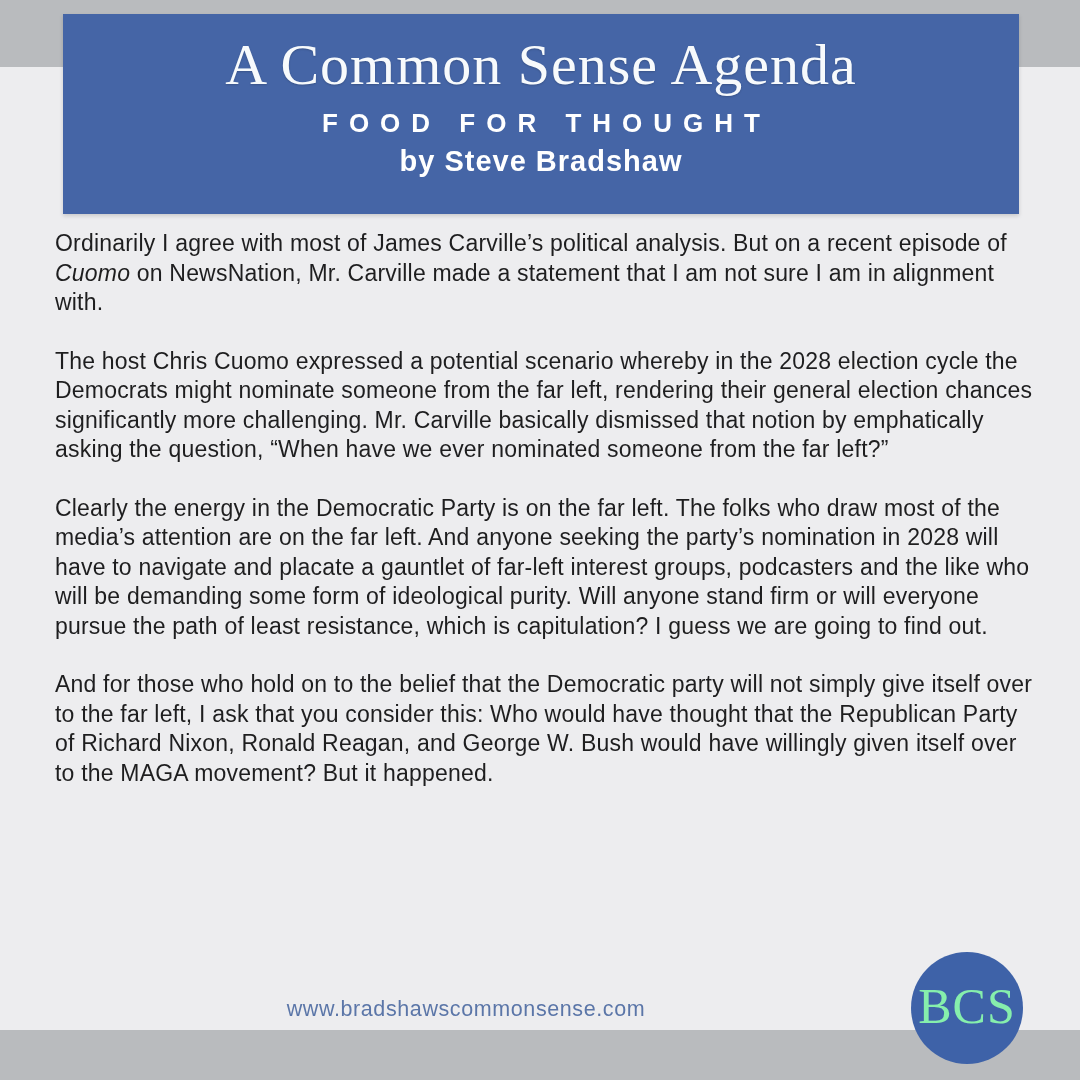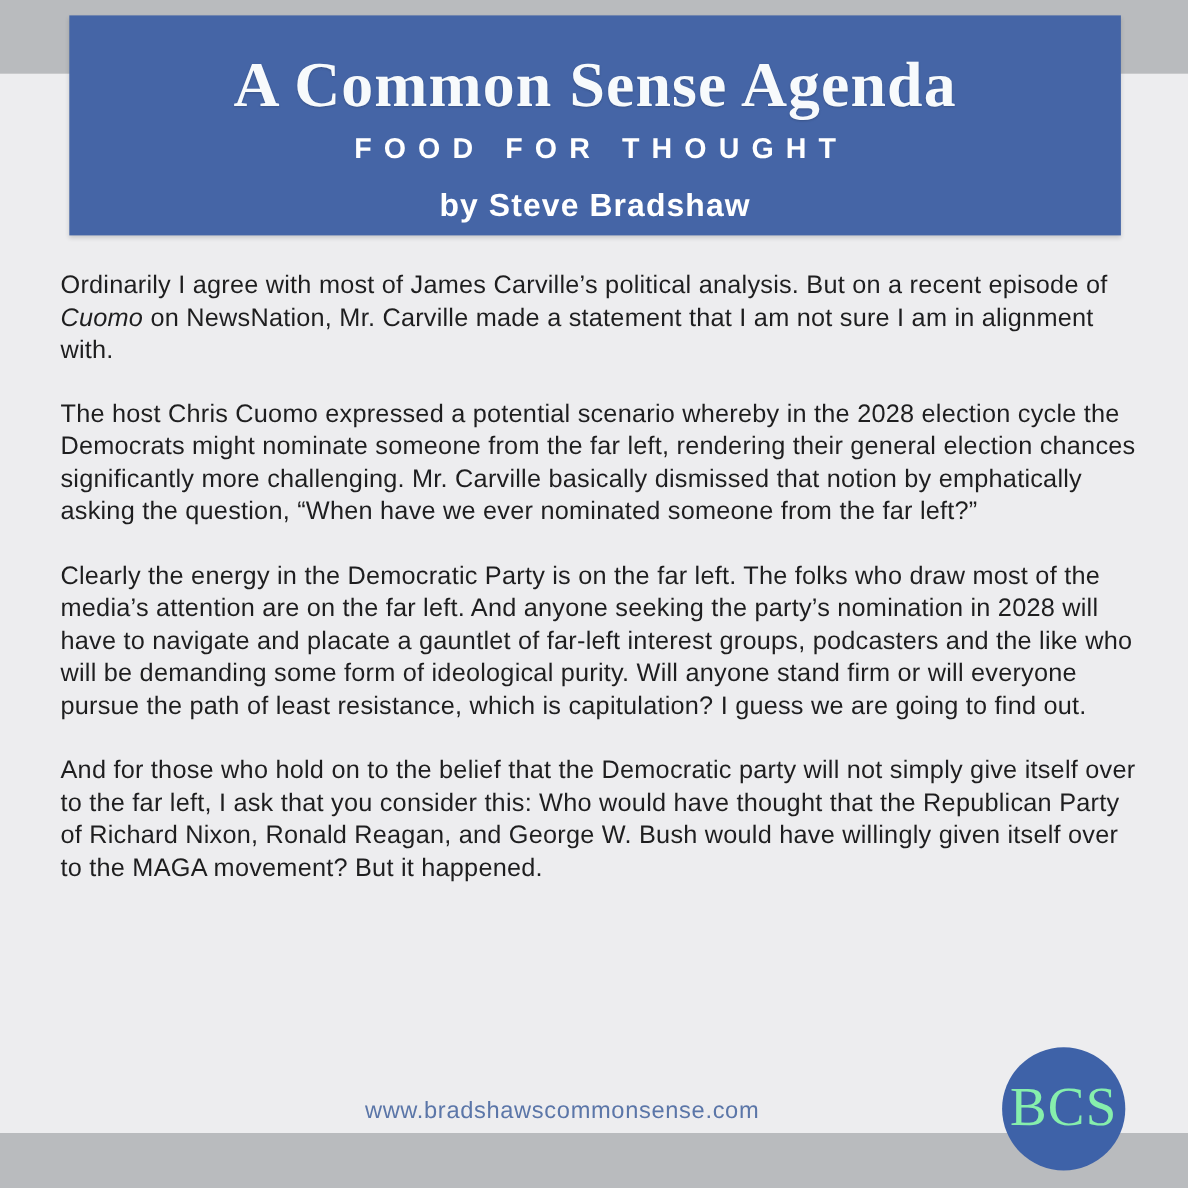--- a/index.html
+++ b/index.html
@@ -30,49 +30,49 @@
     width: 956px;
     height: 200px;
     background: #4565a6;
     box-shadow: 0 2px 4px rgba(0,0,0,0.15);
     text-align: center;
     color: #f7fafc;
     z-index: 2;
   }
   .banner-title {
     margin: 0;
-    padding-top: 32px;
+    padding-top: 20px;
     font-family: "Liberation Serif", "DejaVu Serif", serif;
-    font-weight: 700;
+    font-weight: 400;
     font-size: 58px;
     line-height: 62px;
     letter-spacing: 1px;
     color: #f7fafc;
     text-shadow: 0 1px 2px rgba(0,0,0,0.18);
   }
   .banner-subtitle {
     margin-top: 12px;
     font-size: 26px;
     font-weight: 700;
     letter-spacing: 11px;
     text-indent: 11px;
     color: #ffffff;
   }
   .banner-byline {
-    margin-top: 20px;
+    margin-top: 6px;
     font-size: 29px;
     font-weight: 700;
     letter-spacing: 1px;
     color: #ffffff;
   }
 
   .article {
     position: absolute;
     left: 55px;
-    top: 244px;
+    top: 229px;
     width: 978px;
     color: #1e1e1f;
     font-size: 23px;
     line-height: 29.5px;
     letter-spacing: 0.2px;
     z-index: 1;
   }
   .article p {
     margin: 0 0 29px 0;
   }
@@ -81,21 +81,20 @@
   .website {
     position: absolute;
     left: 0;
     top: 997px;
     width: 932px;
     text-align: center;
     font-size: 21.5px;
     letter-spacing: 0.6px;
     color: #5b76a8;
     z-index: 3;
-    margin-left: 45px;
   }
 
   .logo-circle {
     position: absolute;
     left: 911px;
     top: 952px;
     width: 112px;
     height: 112px;
     border-radius: 50%;
     background: #3e62a8;

